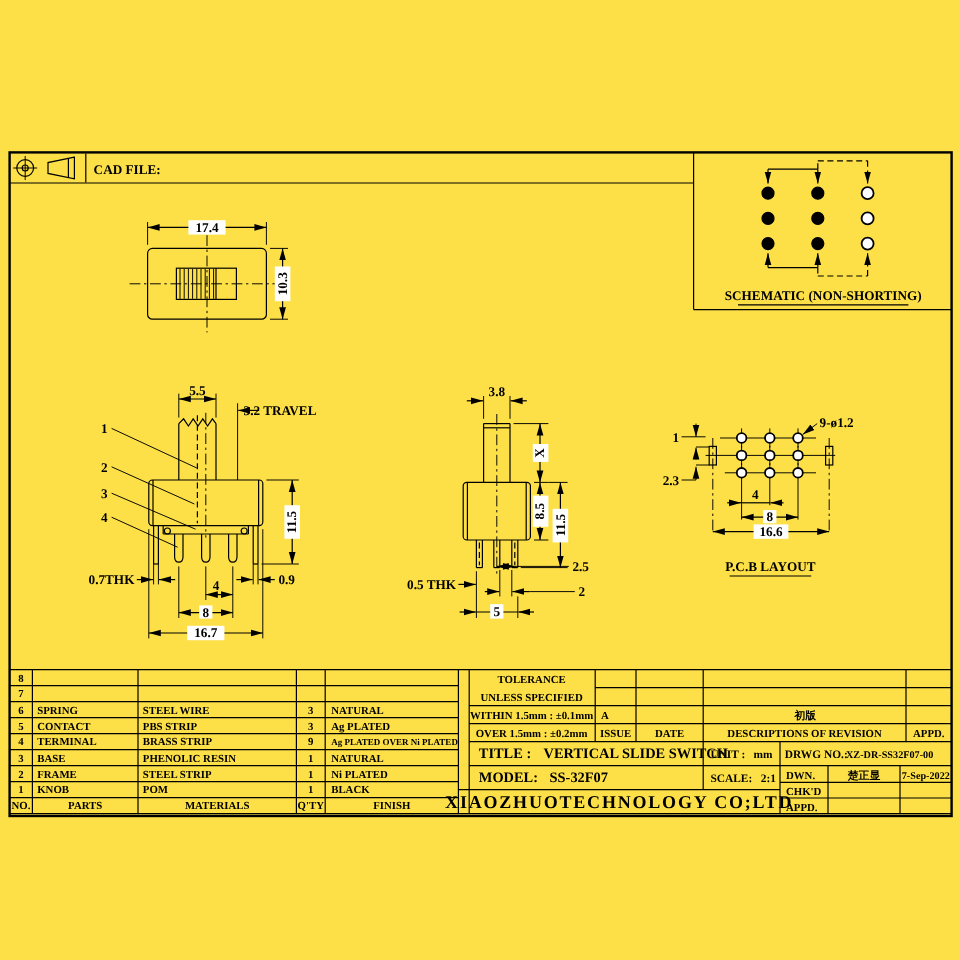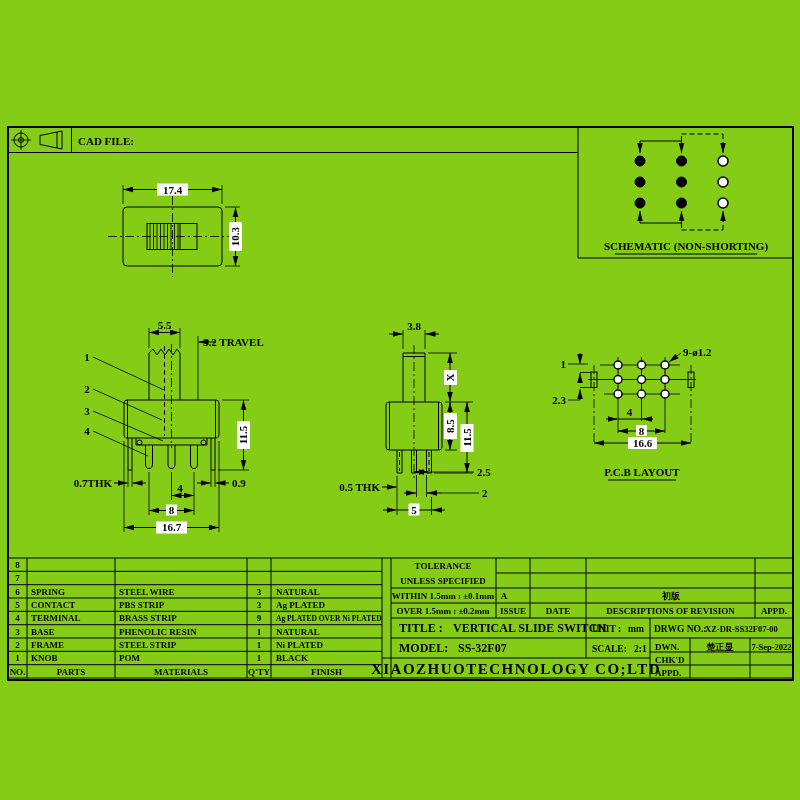--- a/index.html
+++ b/index.html
@@ -1,16 +1,16 @@
 <!DOCTYPE html>
 <html><head>
 <meta charset="utf-8">
 <style>
   html,body{margin:0;padding:0;background:#fff;}
-  #stage{position:relative;width:800px;height:800px;background:#84cc16;overflow:hidden;}
+  #stage{position:relative;width:800px;height:800px;background:#fde047;overflow:hidden;}
   svg{position:absolute;left:0;top:0;}
   svg text{font-family:"Liberation Serif","DejaVu Serif",serif;font-weight:bold;fill:#000;}
   .dim{font-size:11px;}
   .lbl{font-size:11px;}
   .tt{font-size:9px;}
   .tts{font-size:7.5px;}
   .ttl{font-size:12px;}
   .tb{font-size:9.5px;}
   .tbs{font-size:8.5px;}
   .company{font-size:15px;letter-spacing:1.5px;}

